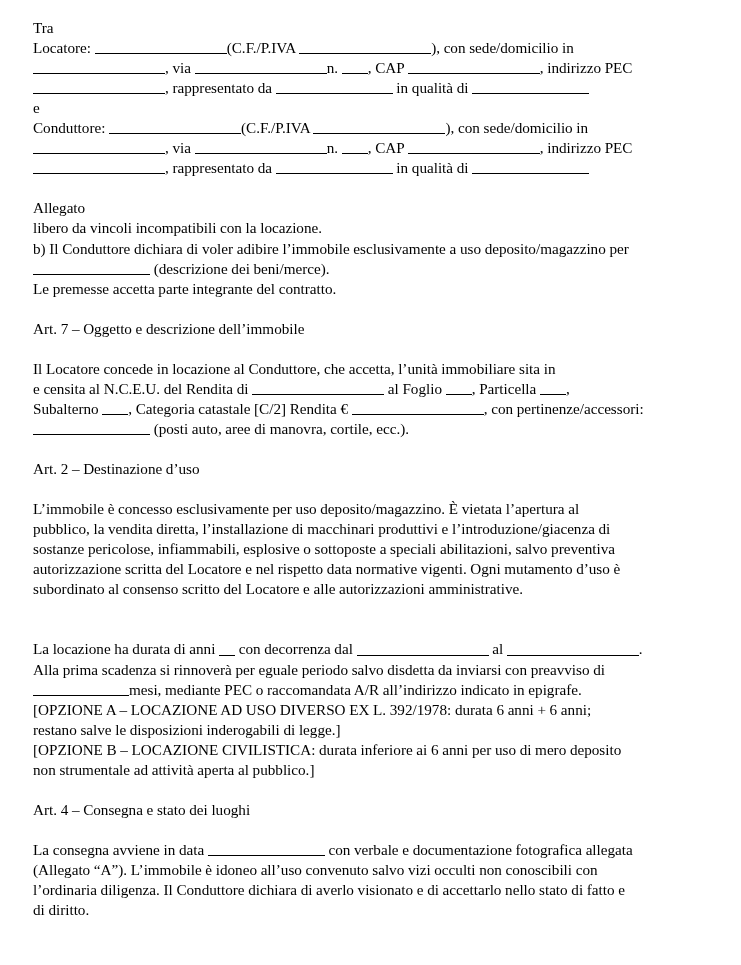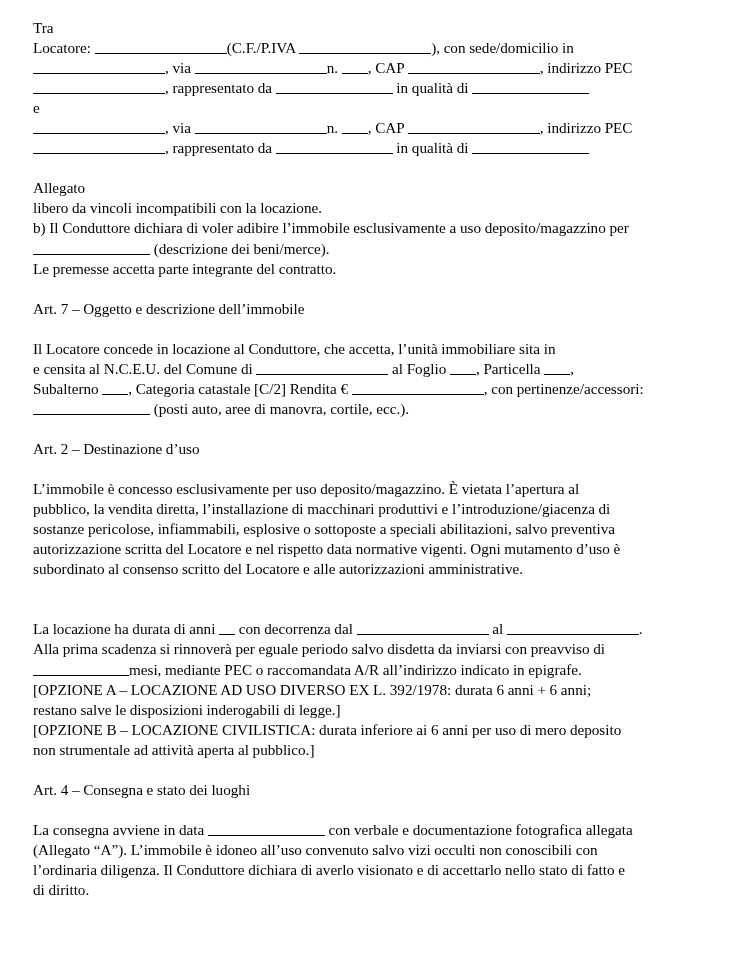--- a/index.html
+++ b/index.html
@@ -54,39 +54,40 @@
   <div class="doc-line">Tra</div>
 
   <div class="doc-line"><span>Locatore:</span> <span class="blank-line w-xl"></span><span>(C.F./P.IVA</span> <span class="blank-line w-xl"></span><span>), con sede/domicilio in</span></div>
 
   <div class="doc-line"><span class="blank-line w-xl"></span><span>, via</span> <span class="blank-line w-xl"></span><span>n.</span> <span class="blank-line w-xs"></span><span>, CAP</span> <span class="blank-line w-xl"></span><span>, indirizzo PEC</span></div>
 
   <div class="doc-line"><span class="blank-line w-xl"></span><span>, rappresentato da</span> <span class="blank-line w-lg"></span> <span>in qualità di</span> <span class="blank-line w-lg"></span></div>
 
   <div class="doc-line">e</div>
 
+  <div class="doc-line"><span>Conduttore:</span> <span class="blank-line w-xl"></span><span>(C.F./P.IVA</span> <span class="blank-line w-xl"></span><span>), con sede/domicilio in</span></div>
 
   <div class="doc-line"><span class="blank-line w-xl"></span><span>, via</span> <span class="blank-line w-xl"></span><span>n.</span> <span class="blank-line w-xs"></span><span>, CAP</span> <span class="blank-line w-xl"></span><span>, indirizzo PEC</span></div>
 
   <div class="doc-line"><span class="blank-line w-xl"></span><span>, rappresentato da</span> <span class="blank-line w-lg"></span> <span>in qualità di</span> <span class="blank-line w-lg"></span></div>
 
   <div class="spacer"></div>
 
   <div class="doc-line">Allegato</div>
   <div class="doc-line">libero da vincoli incompatibili con la locazione.</div>
   <div class="doc-line">b) Il Conduttore dichiara di voler adibire l’immobile esclusivamente a uso deposito/magazzino per</div>
   <div class="doc-line"><span class="blank-line w-lg"></span> <span>(descrizione dei beni/merce).</span></div>
   <div class="doc-line">Le premesse accetta parte integrante del contratto.</div>
 
   <div class="spacer"></div>
 
   <div class="doc-line">Art. 7 – Oggetto e descrizione dell’immobile</div>
   <div class="spacer"></div>
   <div class="doc-line">Il Locatore concede in locazione al Conduttore, che accetta, l’unità immobiliare sita in</div>
-  <div class="doc-line"><span>e censita al N.C.E.U. del Comune di</span> <span class="blank-line w-xl"></span> <span>al Foglio</span> <span class="blank-line w-xs"></span><span>, Particella</span> <span class="blank-line w-xs"></span><span>,</span></div>
+  <div class="doc-line"><span>e censita al N.C.E.U. del Rendita di</span> <span class="blank-line w-xl"></span> <span>al Foglio</span> <span class="blank-line w-xs"></span><span>, Particella</span> <span class="blank-line w-xs"></span><span>,</span></div>
   <div class="doc-line"><span>Subalterno</span> <span class="blank-line w-xs"></span><span>, Categoria catastale [C/2] Rendita €</span> <span class="blank-line w-xl"></span><span>, con pertinenze/accessori:</span></div>
   <div class="doc-line"><span class="blank-line w-lg"></span> <span>(posti auto, aree di manovra, cortile, ecc.).</span></div>
 
   <div class="spacer"></div>
 
   <div class="doc-line">Art. 2 – Destinazione d’uso</div>
   <div class="spacer"></div>
   <div class="doc-line">L’immobile è concesso esclusivamente per uso deposito/magazzino. È vietata l’apertura al</div>
   <div class="doc-line">pubblico, la vendita diretta, l’installazione di macchinari produttivi e l’introduzione/giacenza di</div>
   <div class="doc-line">sostanze pericolose, infiammabili, esplosive o sottoposte a speciali abilitazioni, salvo preventiva</div>

